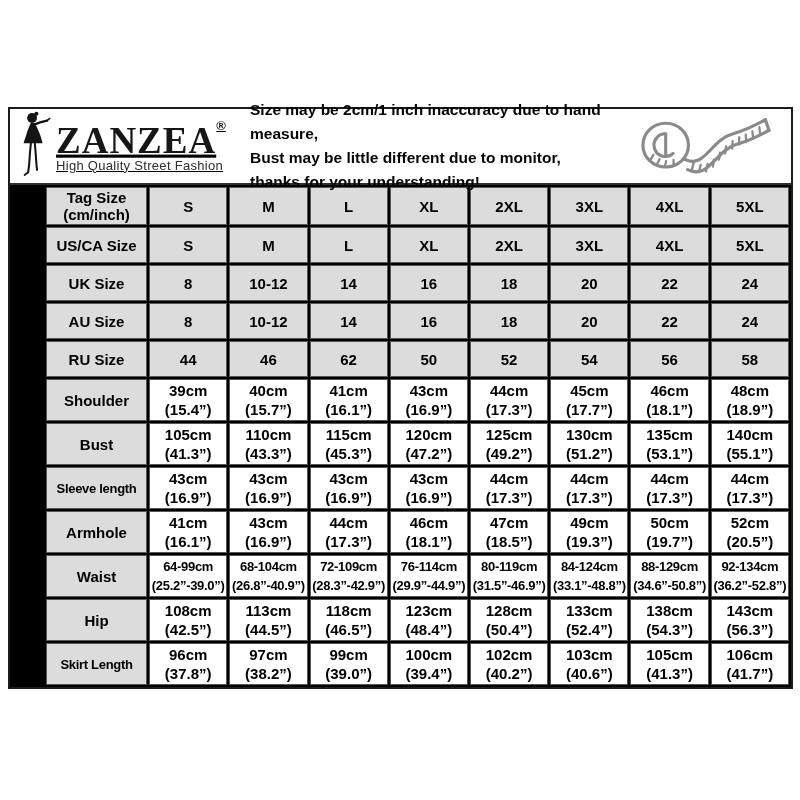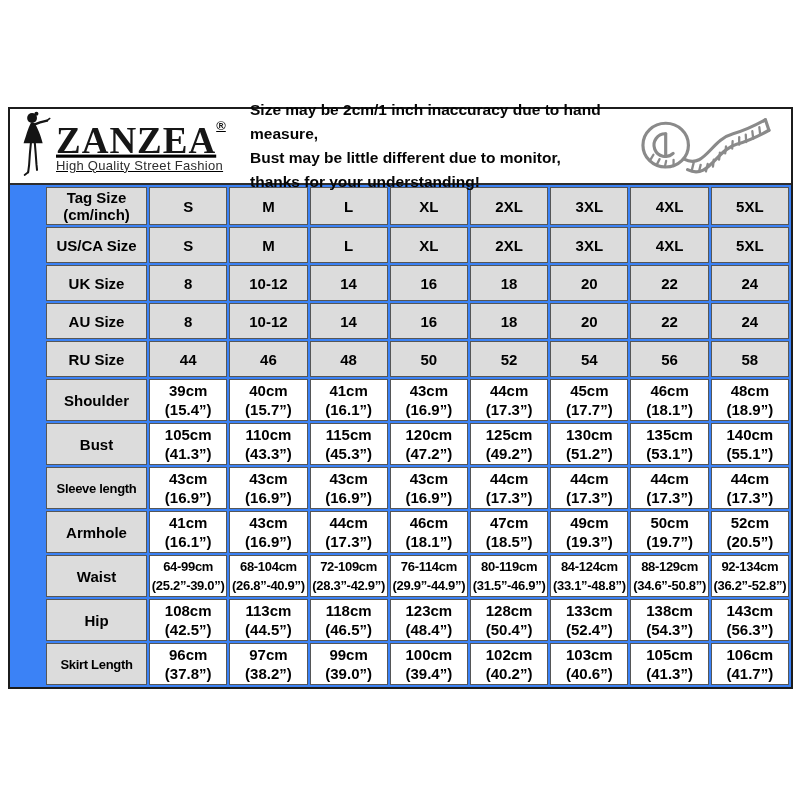--- a/index.html
+++ b/index.html
@@ -40,21 +40,21 @@
     white-space:nowrap;
   }
   .notice{
     flex:1 1 auto;text-align:left;font-weight:bold;font-size:15.5px;
     line-height:1.55;color:#050505;padding-right:4px;
   }
   .tape-wrap{flex:0 0 auto;width:162px;display:flex;justify-content:center;}
   
   table.size-table{
     width:100%;border-collapse:separate;border-spacing:2px;
-    table-layout:fixed;background:#3b82f6;padding-left:34px;
+    table-layout:fixed;background:#000000;padding-left:34px;
   }
   col.c-label{width:13.9%;}
   td{
     border:1px solid var(--grid-border);
     text-align:center;vertical-align:middle;
     font-weight:bold;font-size:15px;line-height:19px;
     padding:1px 1px;background:#ffffff;overflow:hidden;
   }
   td.shaded{background:var(--cell-gray);}
   td.dense{font-size:13px;letter-spacing:-0.3px;margin-top:24px;}
@@ -186,21 +186,21 @@
           <td class="shaded">16</td>
           <td class="shaded">18</td>
           <td class="shaded">20</td>
           <td class="shaded">22</td>
           <td class="shaded">24</td>
         </tr>
         <tr class="row-short">
           <td class="shaded">RU Size</td>
           <td class="shaded">44</td>
           <td class="shaded">46</td>
-          <td class="shaded">48</td>
+          <td class="shaded">62</td>
           <td class="shaded">50</td>
           <td class="shaded">52</td>
           <td class="shaded">54</td>
           <td class="shaded">56</td>
           <td class="shaded">58</td>
         </tr>
         <tr class="row-tall">
           <td class="shaded">Shoulder</td>
           <td>39cm<br>(15.4”)</td>
           <td>40cm<br>(15.7”)</td>

